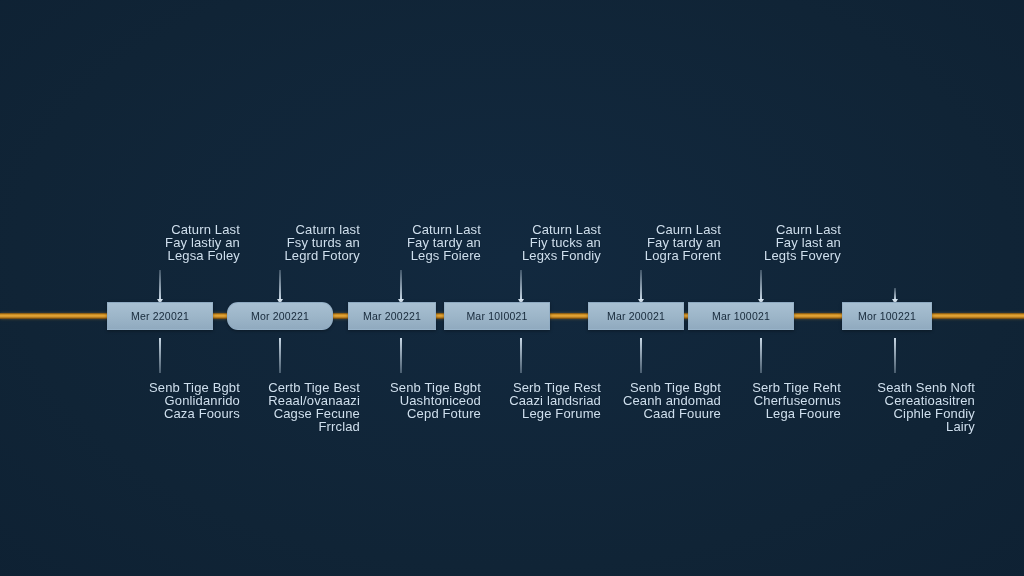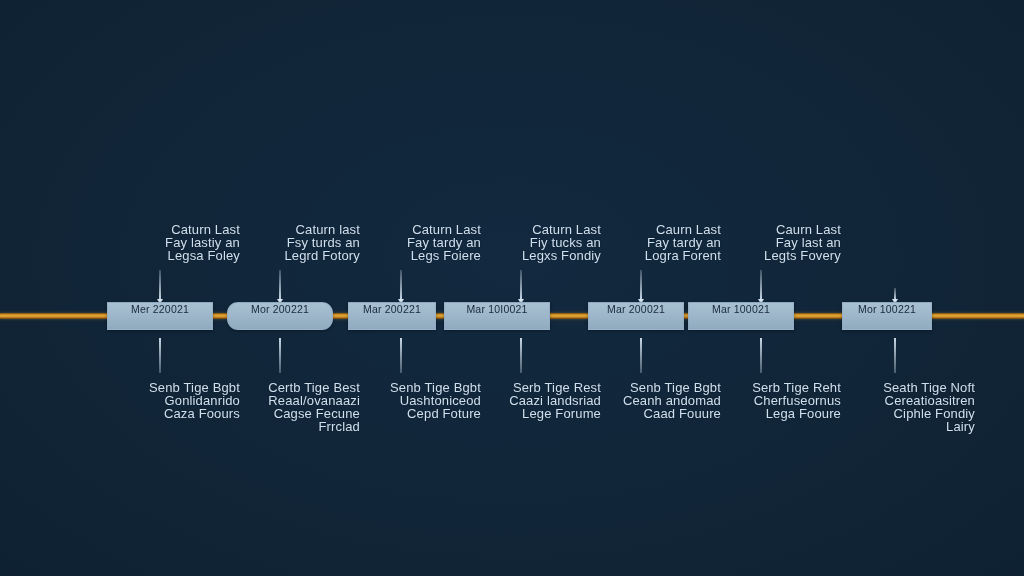--- a/index.html
+++ b/index.html
@@ -41,21 +41,21 @@
 
   
   .node-box {
     position: absolute;
     top: 302px;
     height: 28px;
     background: linear-gradient(to bottom, #a8c0d2 0%, #9db6c9 50%, #90aabf 100%);
     border: 1px solid rgba(140,170,195,0.55);
     box-sizing: border-box;
     display: flex;
-    align-items: flex-start;
+    align-items: center;
     justify-content: center;
     box-shadow: 0 1px 3px rgba(0,0,0,0.35);
     z-index: 3;
   }
   .node-box .date-label {
     font-size: 10.5px;
     color: #17293a;
     letter-spacing: 0.2px;
     white-space: nowrap;
     filter: blur(0.35px);
@@ -208,19 +208,19 @@
         <span class="line">Lega Fooure</span>
       </div>
       <div class="stem up" style="left: 894px; top: 288px; height: 12px;">
         <span class="arrowhead"></span>
       </div>
       <div class="node-box" style="left: 842px; width: 90px;">
         <span class="date-label">Mor 100221</span>
       </div>
       <div class="stem down" style="left: 894px; top: 338px; height: 35px;"></div>
       <div class="caption below" style="left: 815px; width: 160px; top: 381px;">
-        <span class="line">Seath Tige Noft</span>
+        <span class="line">Seath Senb Noft</span>
         <span class="line">Cereatioasitren</span>
         <span class="line">Ciphle Fondiy</span>
         <span class="line">Lairy</span>
       </div>
     </div>
 </div>
 
 </body></html>

